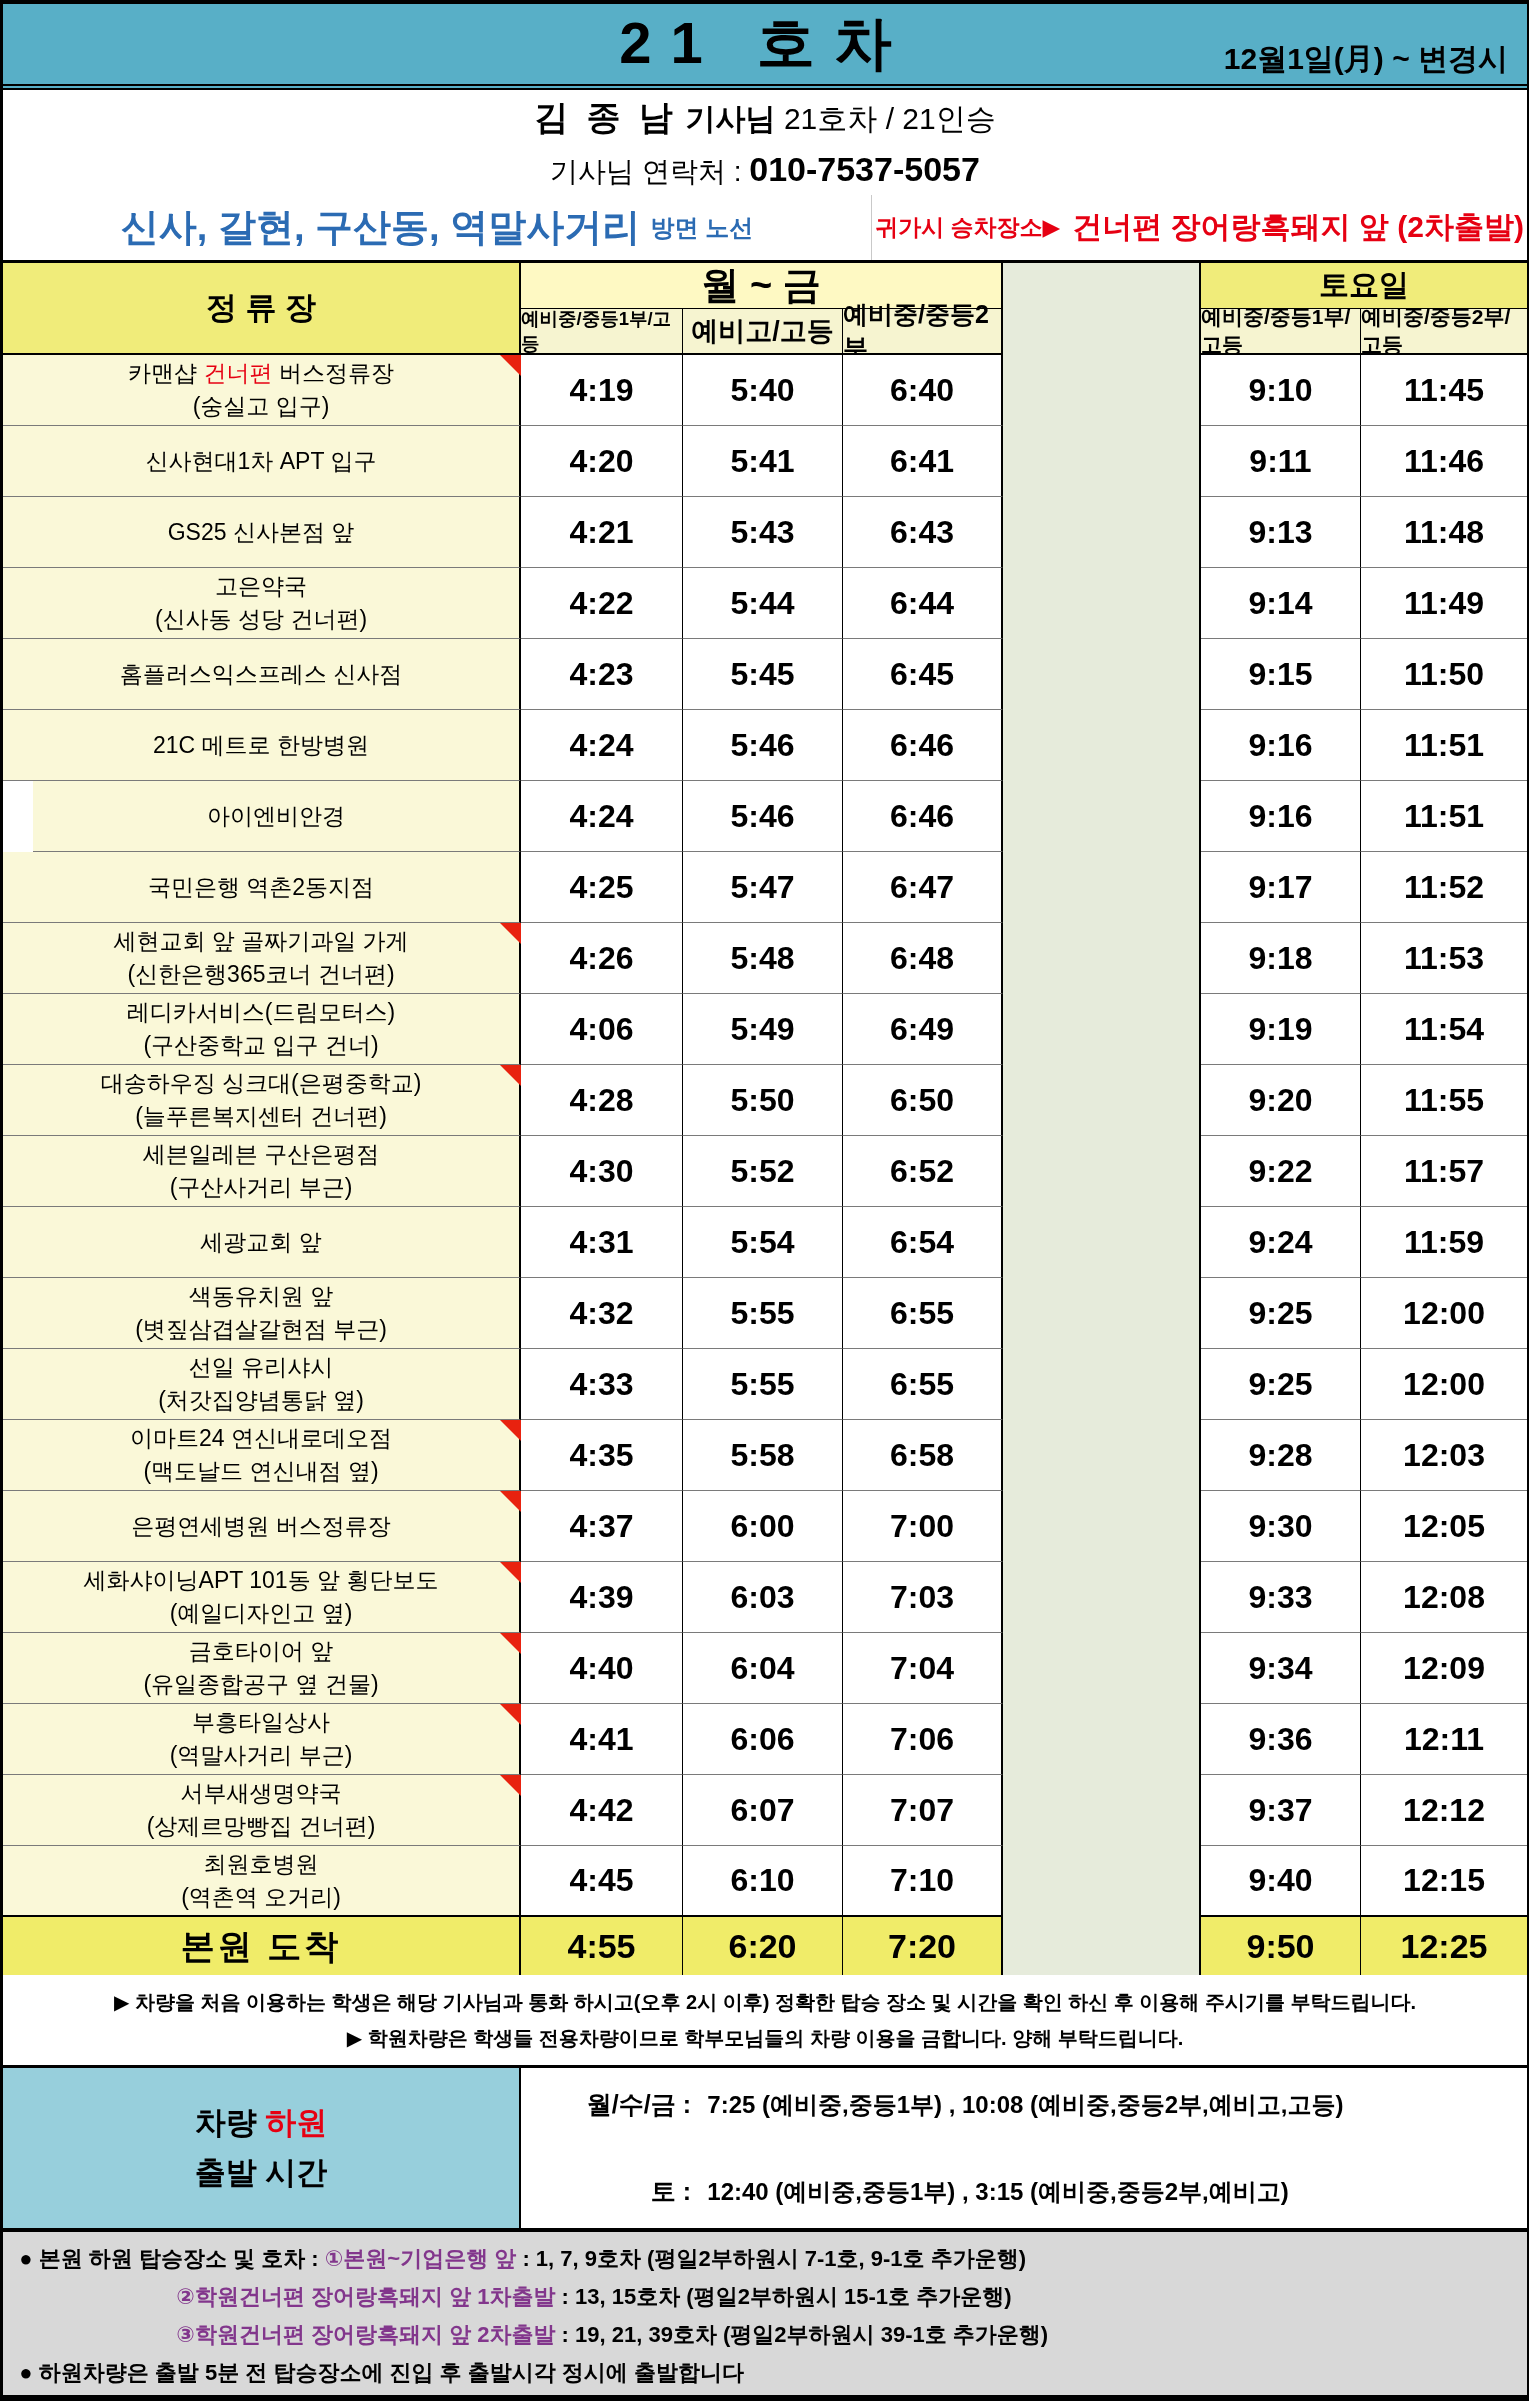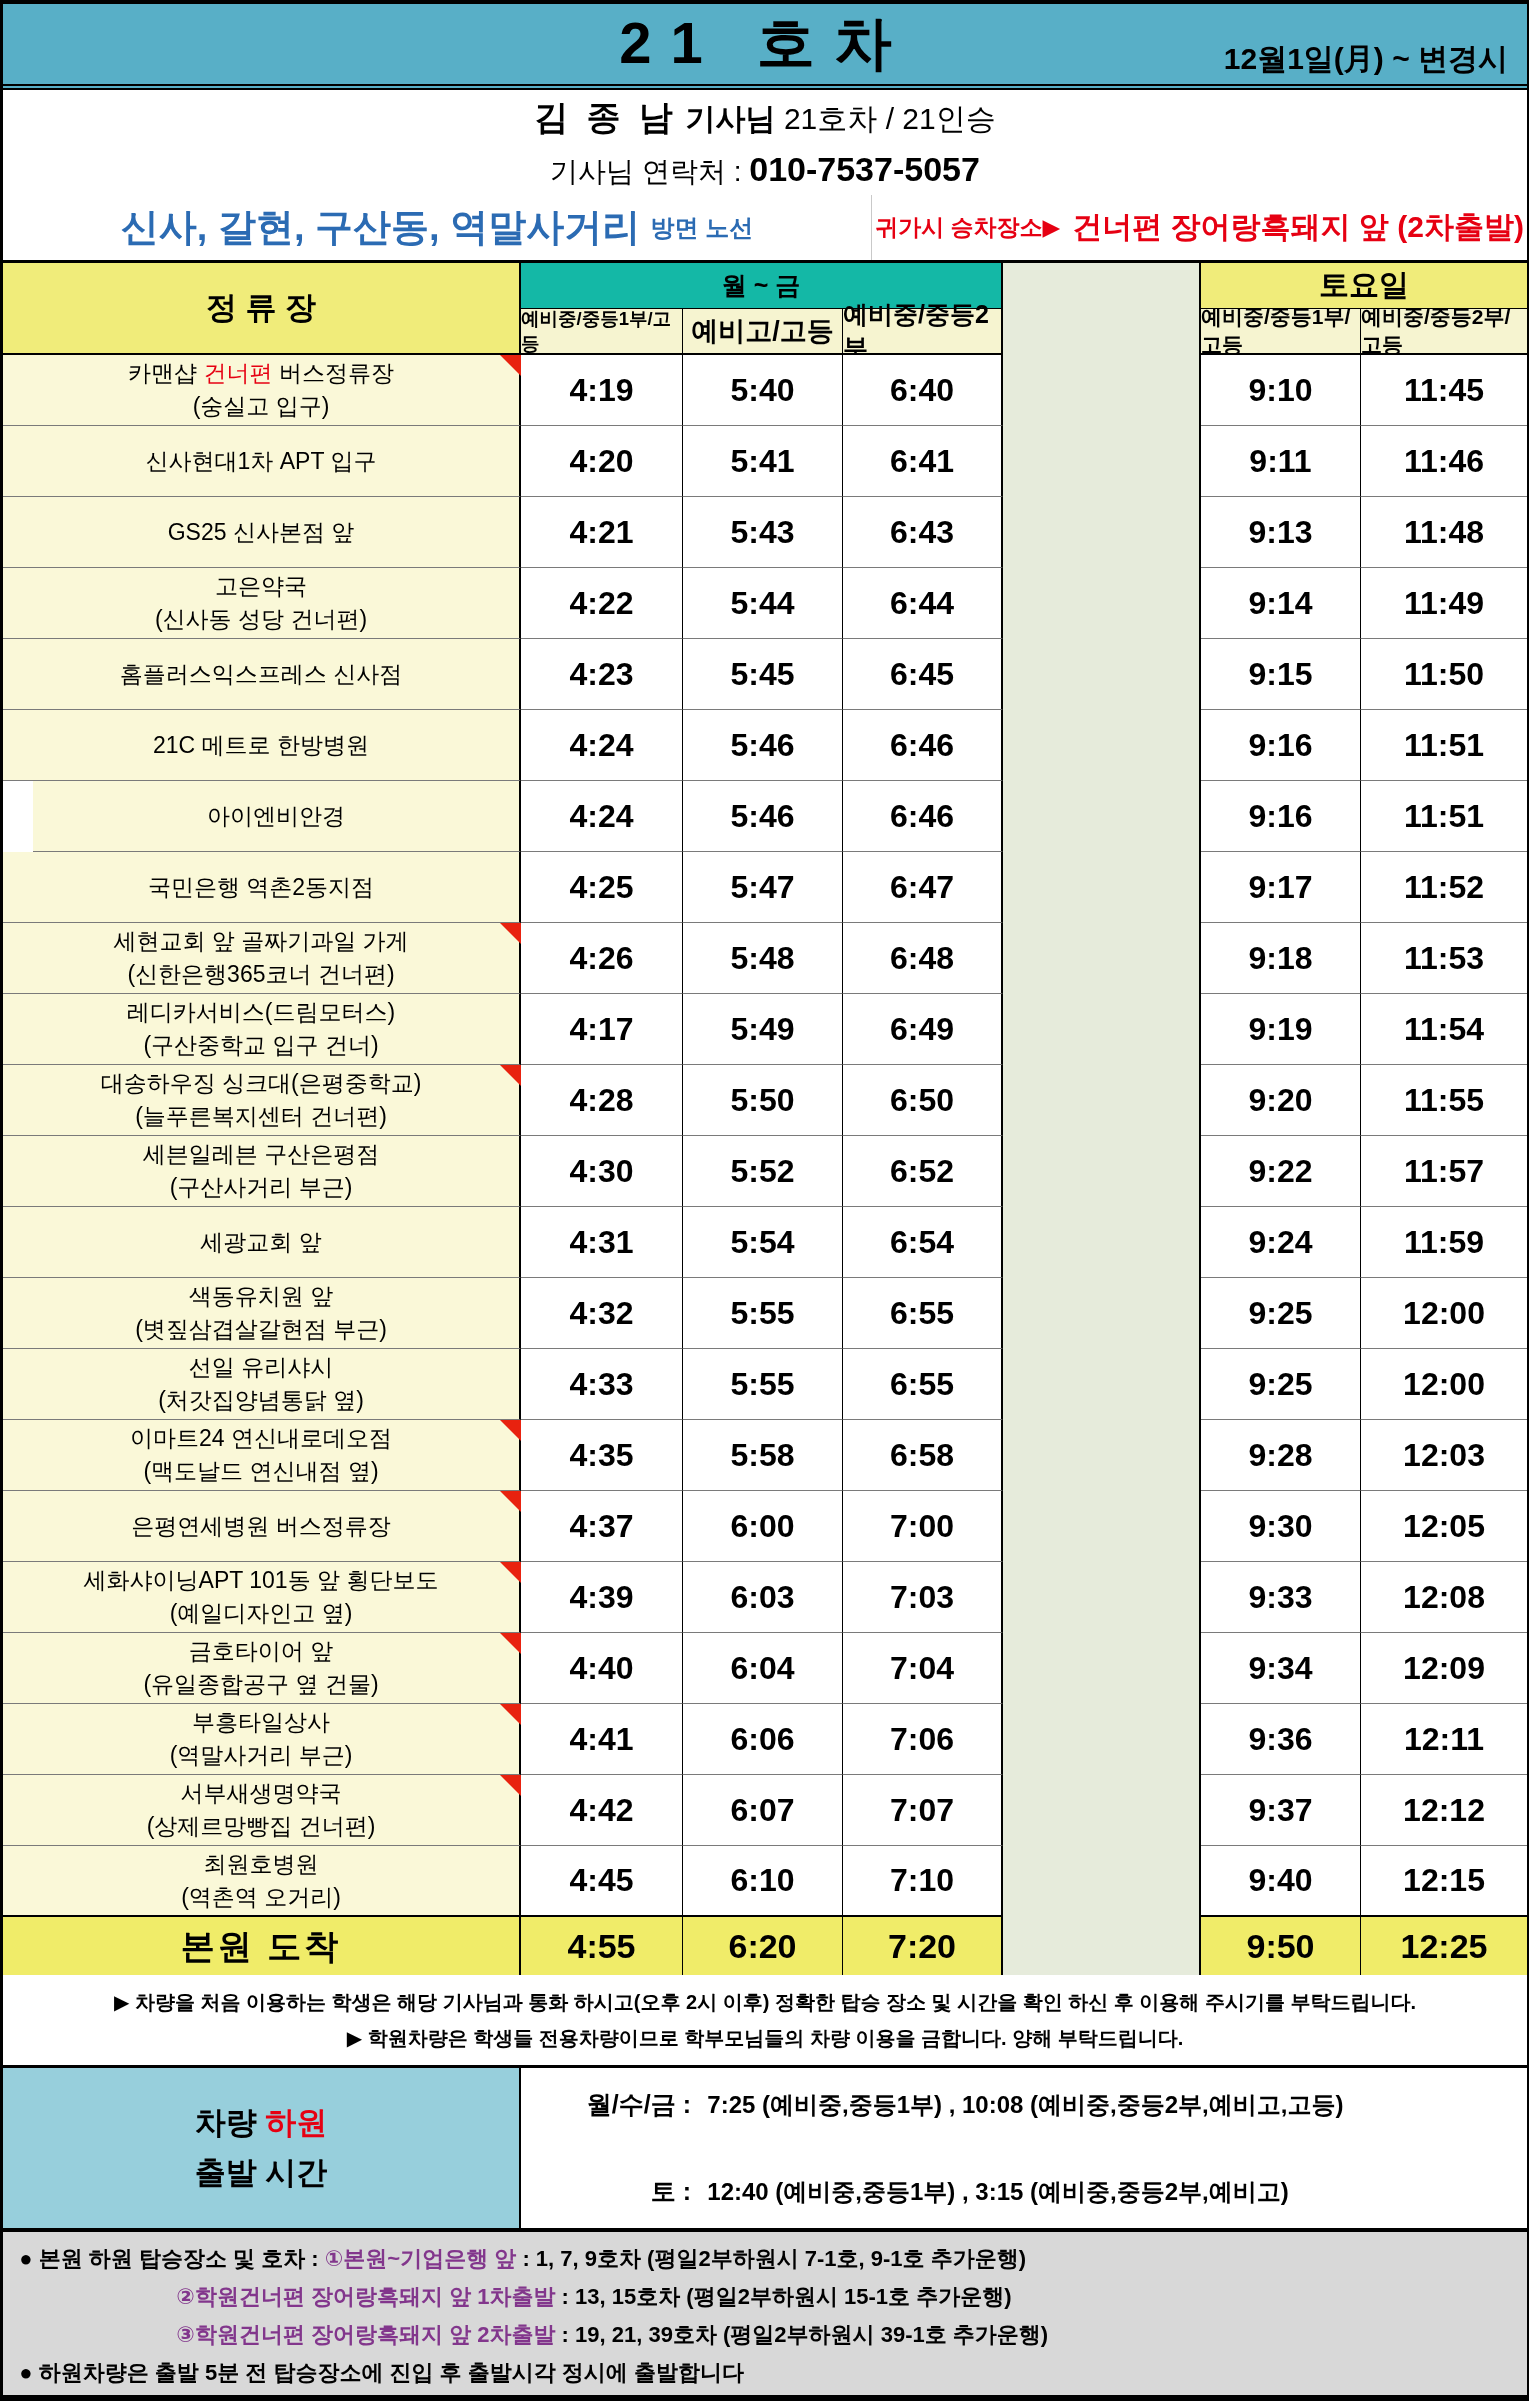--- a/index.html
+++ b/index.html
@@ -32,22 +32,22 @@
   .route-right .rlabel { color:#E60012; font-size:23px; font-weight:bold; margin-right:12px; }
   .route-right .rplace { color:#E60012; font-size:30px; font-weight:bold; }
 
   
   .grid { display:grid;
           grid-template-columns:518px 162px 160px 160px 198px 160px auto;
           grid-template-rows:46px 46px repeat(22,71px) 58px; }
   .cell { position:relative; overflow:visible; }
   .hdr-stop   { grid-area:1/1/3/2; background:#F0EC7A; border-right:2.2px solid #000; border-bottom:2.2px solid #000;
                 display:flex; align-items:center; justify-content:center; font-size:31px; font-weight:bold; }
-  .hdr-week   { grid-area:1/2/2/5; background:#14b8a6; border-right:2.2px solid #000; border-bottom:1.5px solid #000;
-                display:flex; align-items:center; justify-content:center; font-size:25px; font-weight:bold; }
+  .hdr-week   { grid-area:1/2/2/5; background:#fef9c3; border-right:2.2px solid #000; border-bottom:1.5px solid #000;
+                display:flex; align-items:center; justify-content:center; font-size:38px; font-weight:bold; }
   .hdr-sat    { grid-area:1/6/2/8; background:#F0EC7A; border-bottom:1.5px solid #000;
                 display:flex; align-items:center; justify-content:center; font-size:30px; font-weight:bold; }
   .gapcol     { grid-area:1/5/26/6; background:#E6EBDB; border-right:2.2px solid #000; }
   .subhdr     { background:#F6F4D0; border-bottom:2.2px solid #000; display:flex; align-items:center; justify-content:center; font-weight:bold; }
   .sub-w0 { grid-area:2/2/3/3; font-size:18.5px; border-right:1.5px solid #000; }
   .sub-w1 { grid-area:2/3/3/4; font-size:27px; border-right:1.5px solid #000; }
   .sub-w2 { grid-area:2/4/3/5; font-size:25px; border-right:2.2px solid #000; }
   .sub-s0 { grid-area:2/6/3/7; font-size:21px; border-right:1.5px solid #000; }
   .sub-s1 { grid-area:2/7/3/8; font-size:21px; }
 
@@ -205,21 +205,21 @@
       </div>
       <div class="cell timecell bR2" style="grid-area: 11 / 2;">4:26</div>
       <div class="cell timecell bR2" style="grid-area: 11 / 3;">5:48</div>
       <div class="cell timecell bR3" style="grid-area: 11 / 4;">6:48</div>
       <div class="cell timecell bR2" style="grid-area: 11 / 6;">9:18</div>
       <div class="cell timecell " style="grid-area: 11 / 7;">11:53</div>
       <div class="cell stopcell" style="grid-area: 12 / 1;">
         <div>레디카서비스(드림모터스)</div>
         <div>(구산중학교 입구 건너)</div>
       </div>
-      <div class="cell timecell bR2" style="grid-area: 12 / 2;">4:17</div>
+      <div class="cell timecell bR2" style="grid-area: 12 / 2;">4:06</div>
       <div class="cell timecell bR2" style="grid-area: 12 / 3;">5:49</div>
       <div class="cell timecell bR3" style="grid-area: 12 / 4;">6:49</div>
       <div class="cell timecell bR2" style="grid-area: 12 / 6;">9:19</div>
       <div class="cell timecell " style="grid-area: 12 / 7;">11:54</div>
       <div class="cell stopcell" style="grid-area: 13 / 1;">
         <div>대송하우징 싱크대(은평중학교)</div>
         <div>(늘푸른복지센터 건너편)</div>
         <span class="flagtri"></span>
       </div>
       <div class="cell timecell bR2" style="grid-area: 13 / 2;">4:28</div>

